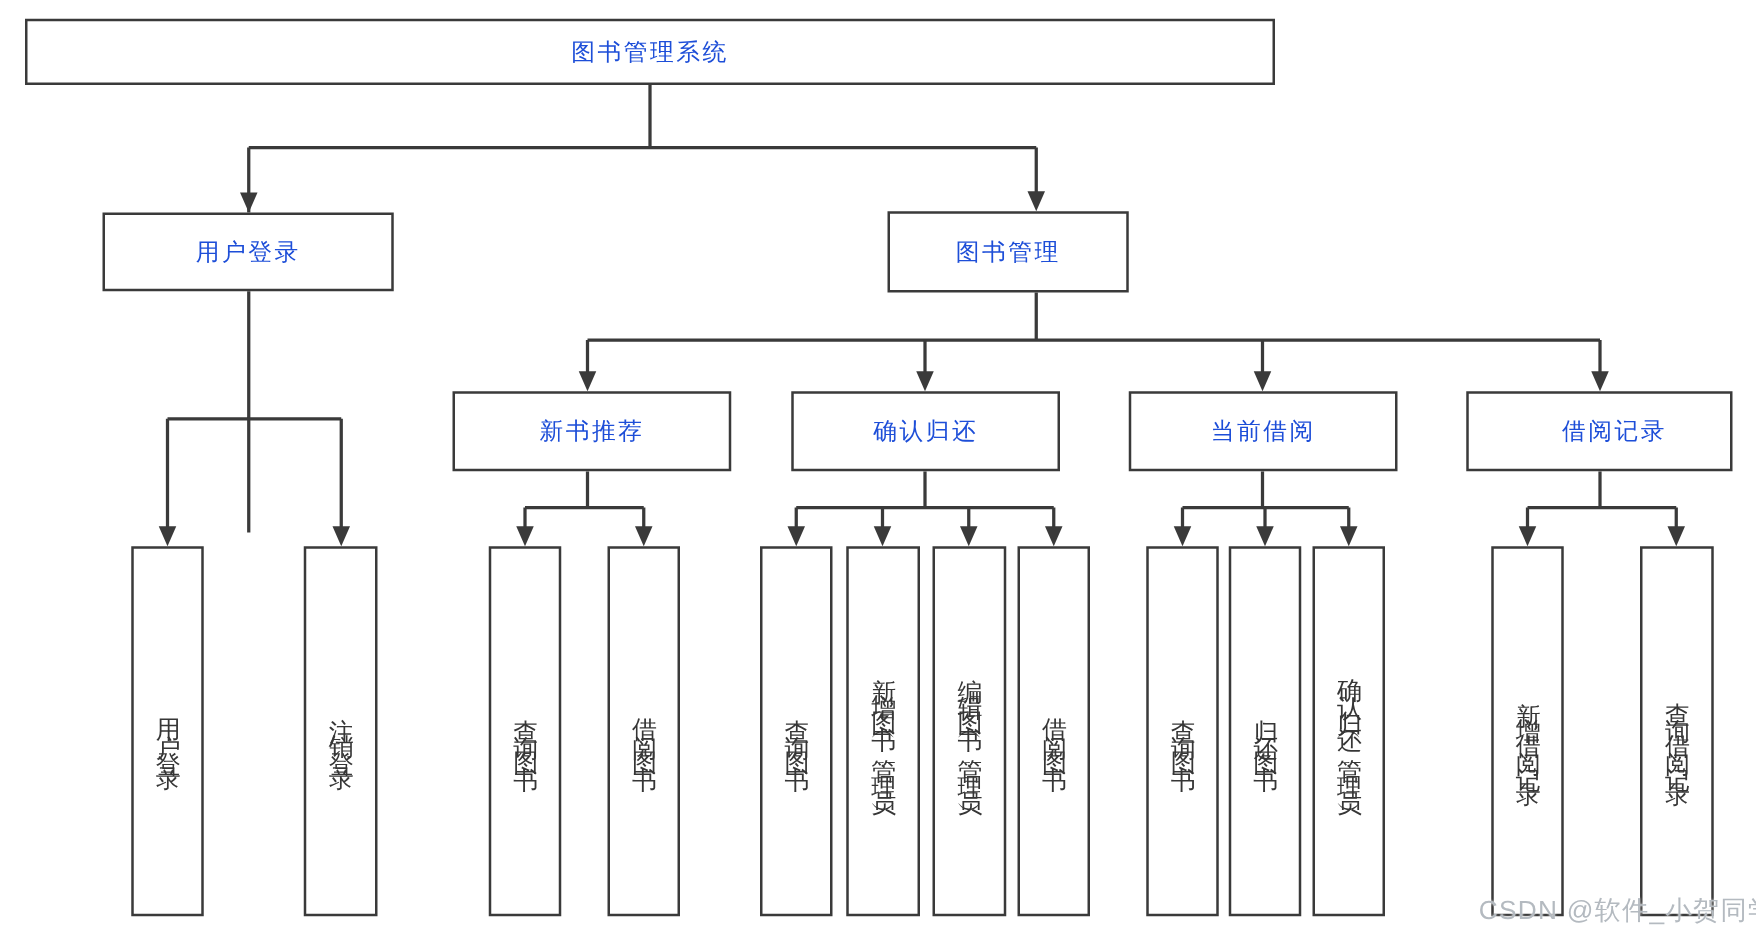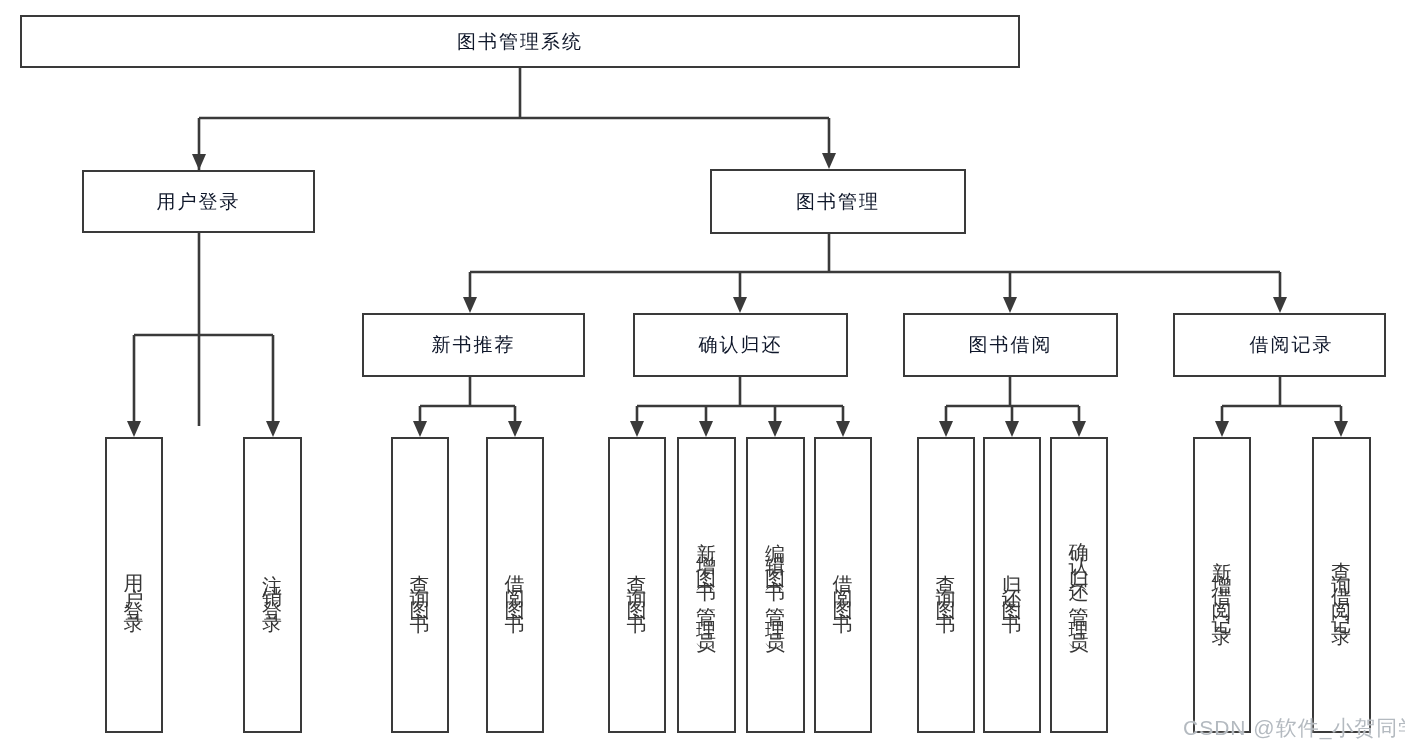--- a/index.html
+++ b/index.html
@@ -4,21 +4,21 @@
 <style>
   html,body{margin:0;padding:0;background:#ffffff;}
   .canvas{
     position:relative;width:1405px;height:747px;background:#ffffff;overflow:hidden;
     font-family:"Liberation Sans","DejaVu Sans",sans-serif;color:#363636;
   }
   .connectors{position:absolute;left:0;top:0;width:1405px;height:747px;}
   .box{
     position:absolute;box-sizing:border-box;border:2.5px solid #3a3a3a;background:#ffffff;
     display:flex;align-items:center;justify-content:center;
-    font-size:19px;letter-spacing:2px;white-space:nowrap;color:#0f172a;
+    font-size:19px;letter-spacing:2px;white-space:nowrap;color:#1d4ed8;
   }
   .vbox{
     position:absolute;box-sizing:border-box;border:2.5px solid #3a3a3a;background:#ffffff;
     display:flex;align-items:center;justify-content:center;
   }
   .vbox .vtext{
     writing-mode:vertical-rl;text-orientation:mixed;
     font-size:20px;letter-spacing:13px;line-height:1;color:#363636;
   }
   .watermark{
@@ -63,32 +63,32 @@
       </g>
   </svg>
 
   <div class="box" style="left:20px;top:15px;width:1000px;height:53px;">
     <span>图书管理系统</span>
   </div>
 
   <div class="box" style="left:82px;top:170px;width:233px;height:63px;">
     <span>用户登录</span>
   </div>
-  <div class="box" style="left:710px;top:169px;width:256px;height:65px;align-items:center;">
+  <div class="box" style="left:710px;top:169px;width:193px;height:65px;align-items:center;">
     <span>图书管理</span>
   </div>
 
   <div class="box" style="left:362px;top:313px;width:223px;height:64px;text-align:right;">
     <span>新书推荐</span>
   </div>
   <div class="box" style="left:633px;top:313px;width:215px;height:64px;">
     <span>确认归还</span>
   </div>
   <div class="box" style="left:903px;top:313px;width:215px;height:64px;">
-    <span>图书借阅</span>
+    <span>当前借阅</span>
   </div>
   <div class="box" style="left:1173px;top:313px;width:213px;height:64px;padding-left:24px;">
     <span>借阅记录</span>
   </div>
 
   <div class="vbox" style="left:105px;top:437px;width:58px;height:296px;">
     <span class="vtext">用户登录</span>
   </div>
   <div class="vbox" style="left:243px;top:437px;width:59px;height:296px;">
     <span class="vtext">注销登录</span>

